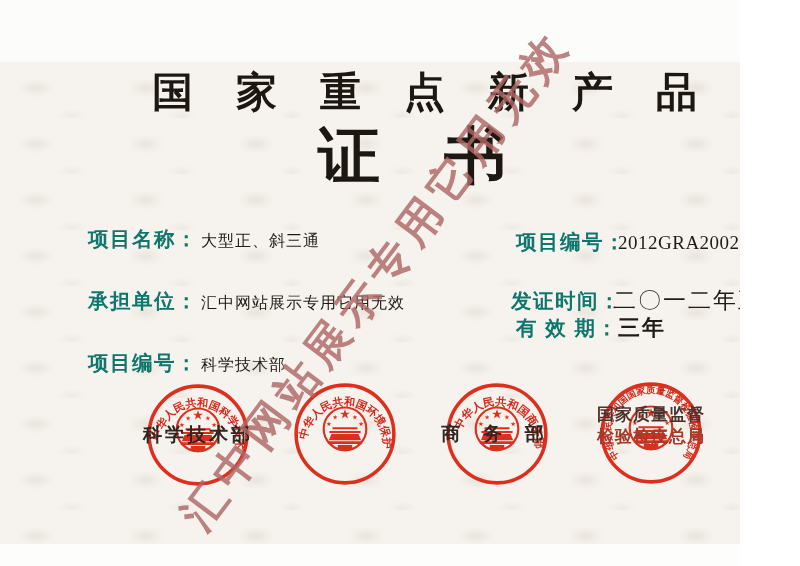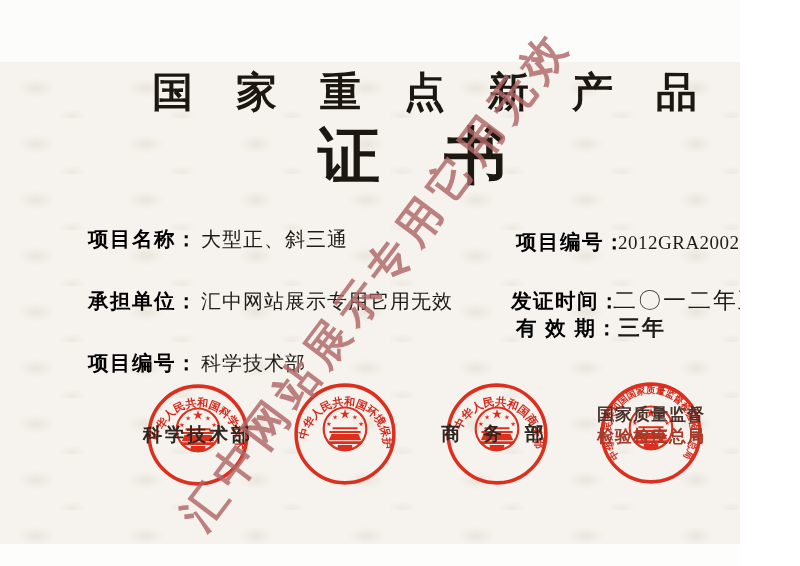--- a/index.html
+++ b/index.html
@@ -21,25 +21,25 @@
       radial-gradient(ellipse 26px 14px at 36px 26px, rgba(186,174,152,0.20), rgba(186,174,152,0) 70%),
       radial-gradient(ellipse 20px 10px at 72px 54px, rgba(186,174,152,0.14), rgba(186,174,152,0) 70%);
     background-size:110px 56px;}
 
   .title{position:absolute;white-space:nowrap;color:var(--ink);
     font-family:"Liberation Serif","DejaVu Serif",serif;font-weight:900;line-height:1;}
   .title-main{top:72px;left:413px;transform:translateX(-50%);font-size:41px;letter-spacing:43px;}
   .title-sub{top:125px;left:411px;transform:translateX(-50%);font-size:62px;letter-spacing:64px;}
 
   .field-row{position:absolute;white-space:nowrap;line-height:1.15;}
-  .f-label{display:inline-block;color:#000000;font-family:"Liberation Sans","DejaVu Sans",sans-serif;
+  .f-label{display:inline-block;color:#0f766e;font-family:"Liberation Sans","DejaVu Sans",sans-serif;
     font-weight:600;font-size:20.5px;letter-spacing:1.5px;vertical-align:baseline;}
   .f-label.lw{width:113px;}
   .f-label.rw{width:102px;}
-  .f-value{color:#201b16;font-size:20px;letter-spacing:1px;vertical-align:baseline;}
+  .f-value{color:#201b16;font-size:16px;letter-spacing:1px;vertical-align:baseline;}
   .row-l1{left:55px;top:227px;}
   .row-l2{left:55px;top:289px;}
   .row-l3{left:55px;top:351px;}
   .row-r1{left:483px;top:230px;}
   .row-r2{left:478px;top:288px;}
   .row-r3{left:483px;top:315px;}
   .v-serial{font-size:19px;letter-spacing:0.5px;}
   .v-date{font-size:23px;letter-spacing:2px;}
   .v-term{font-size:22px;letter-spacing:2px;font-weight:700;font-family:"Liberation Sans","DejaVu Sans",sans-serif;}
 

